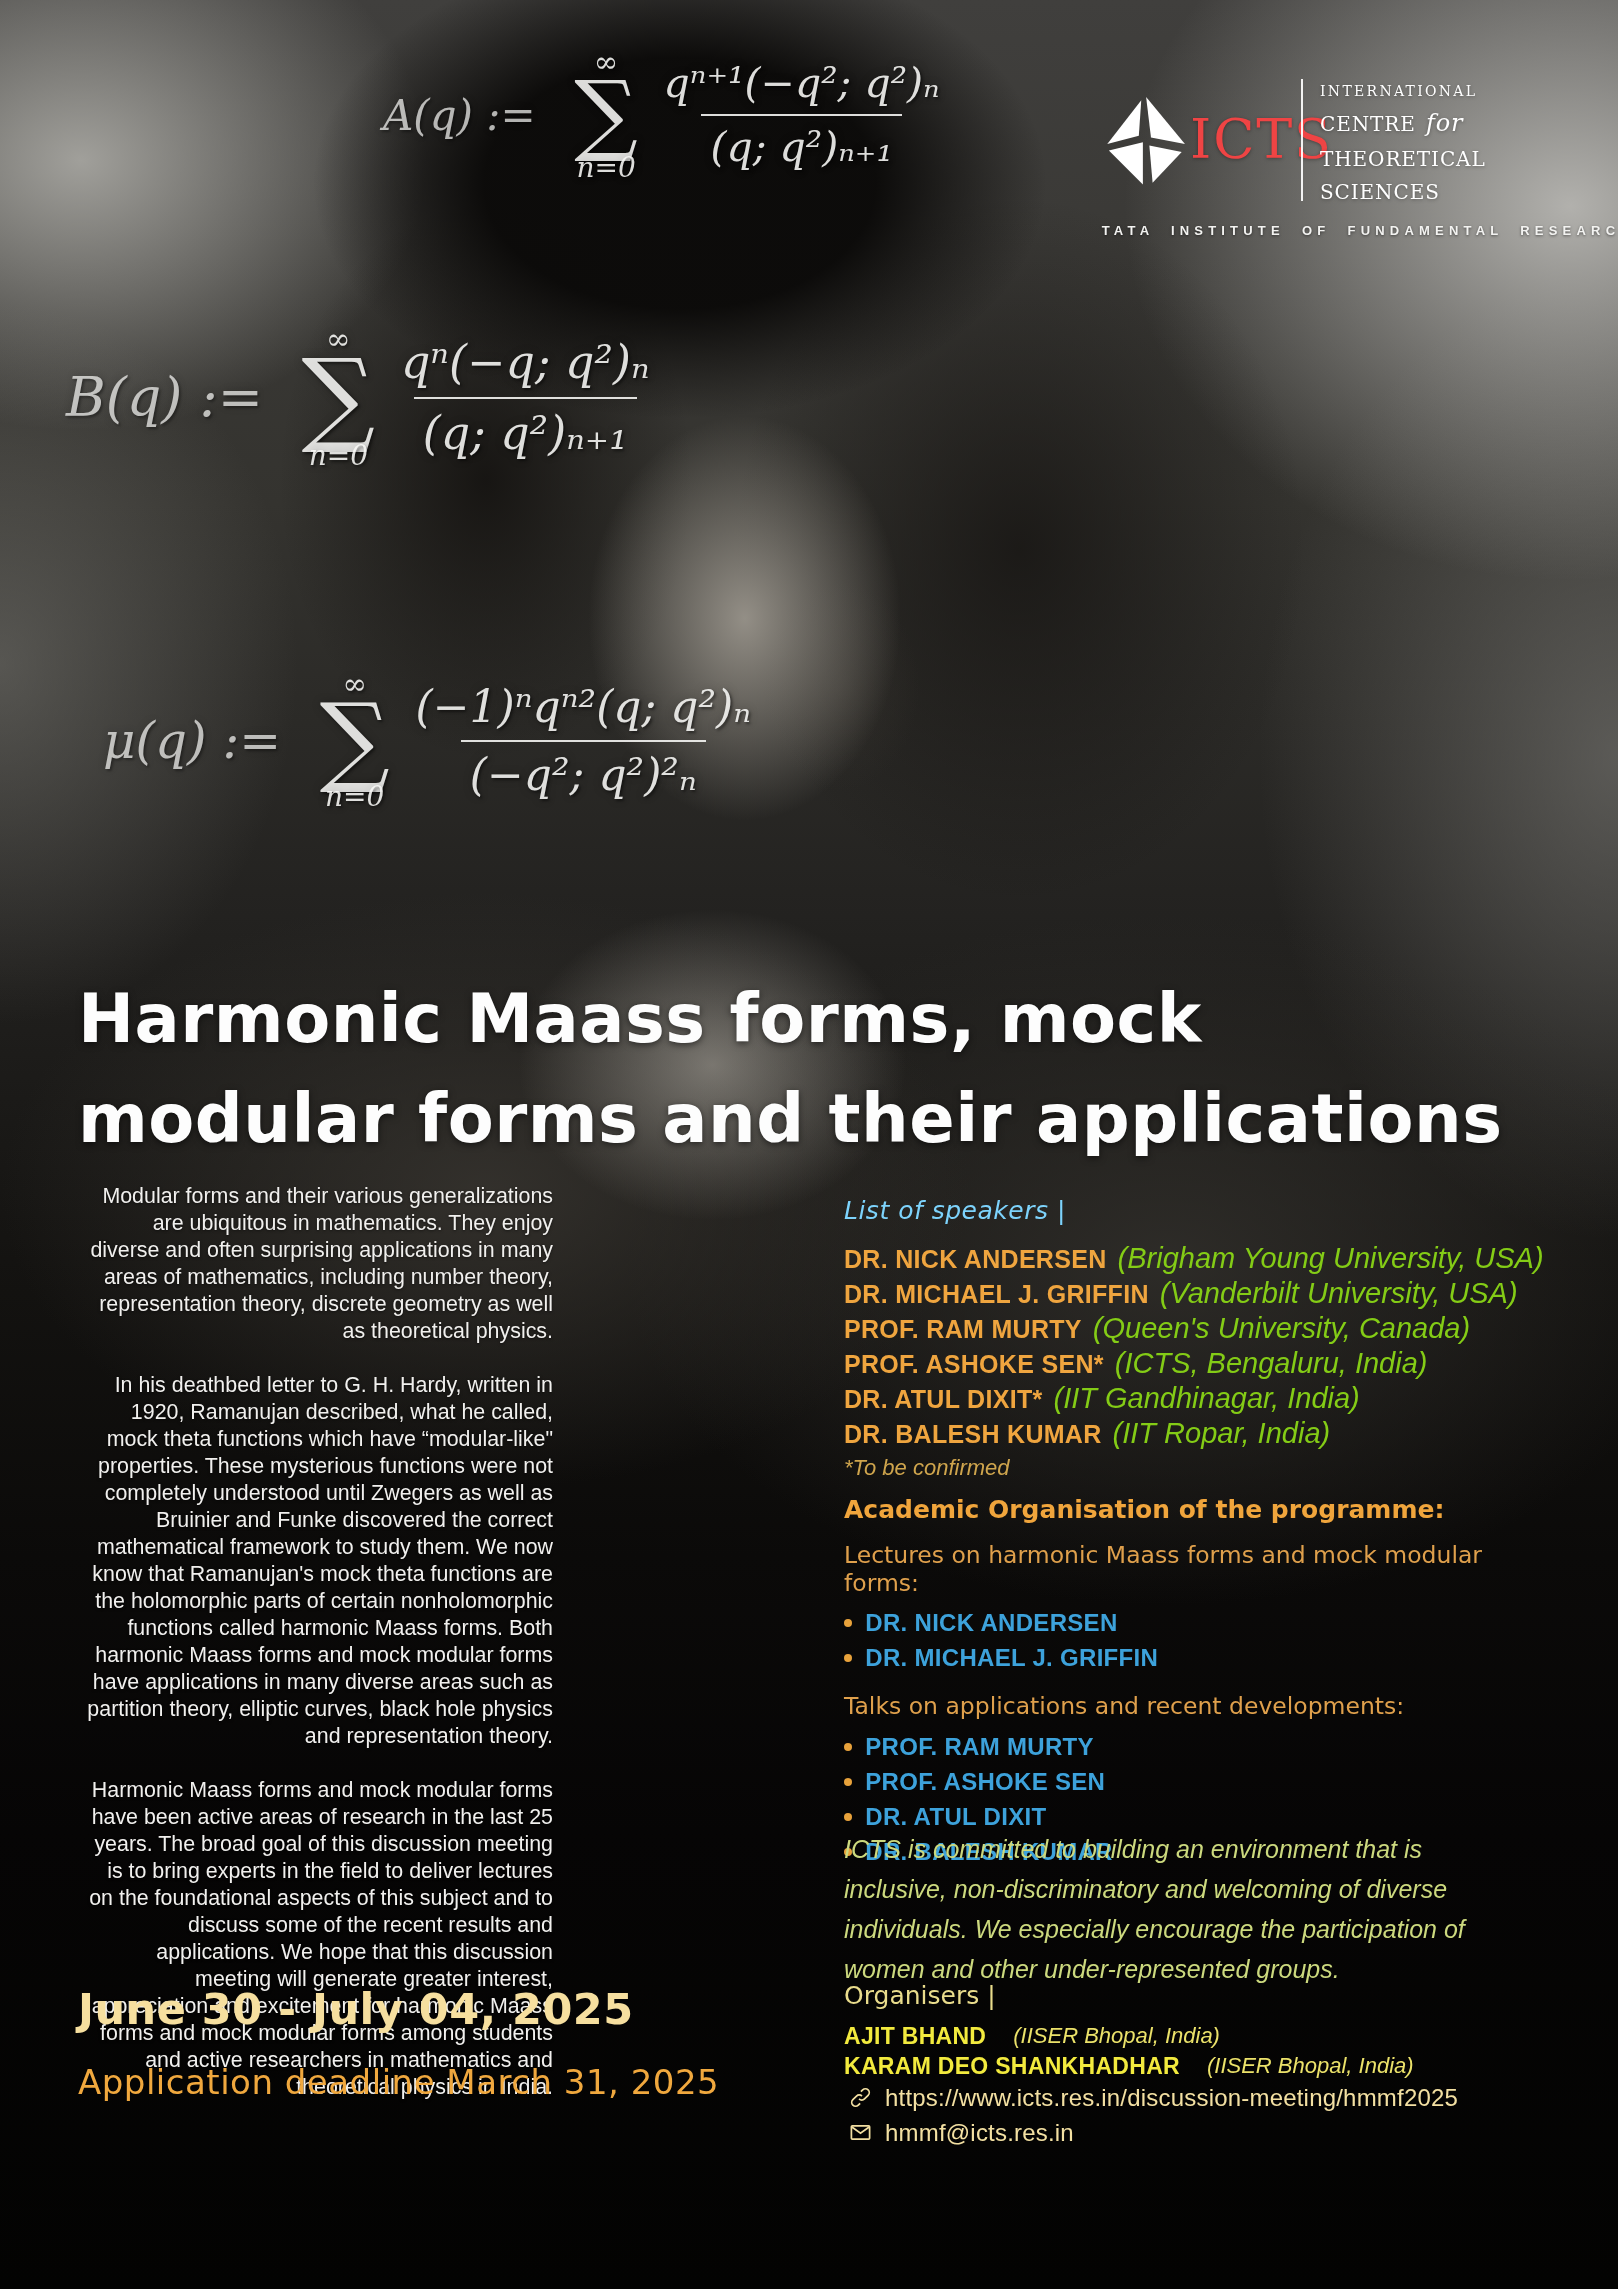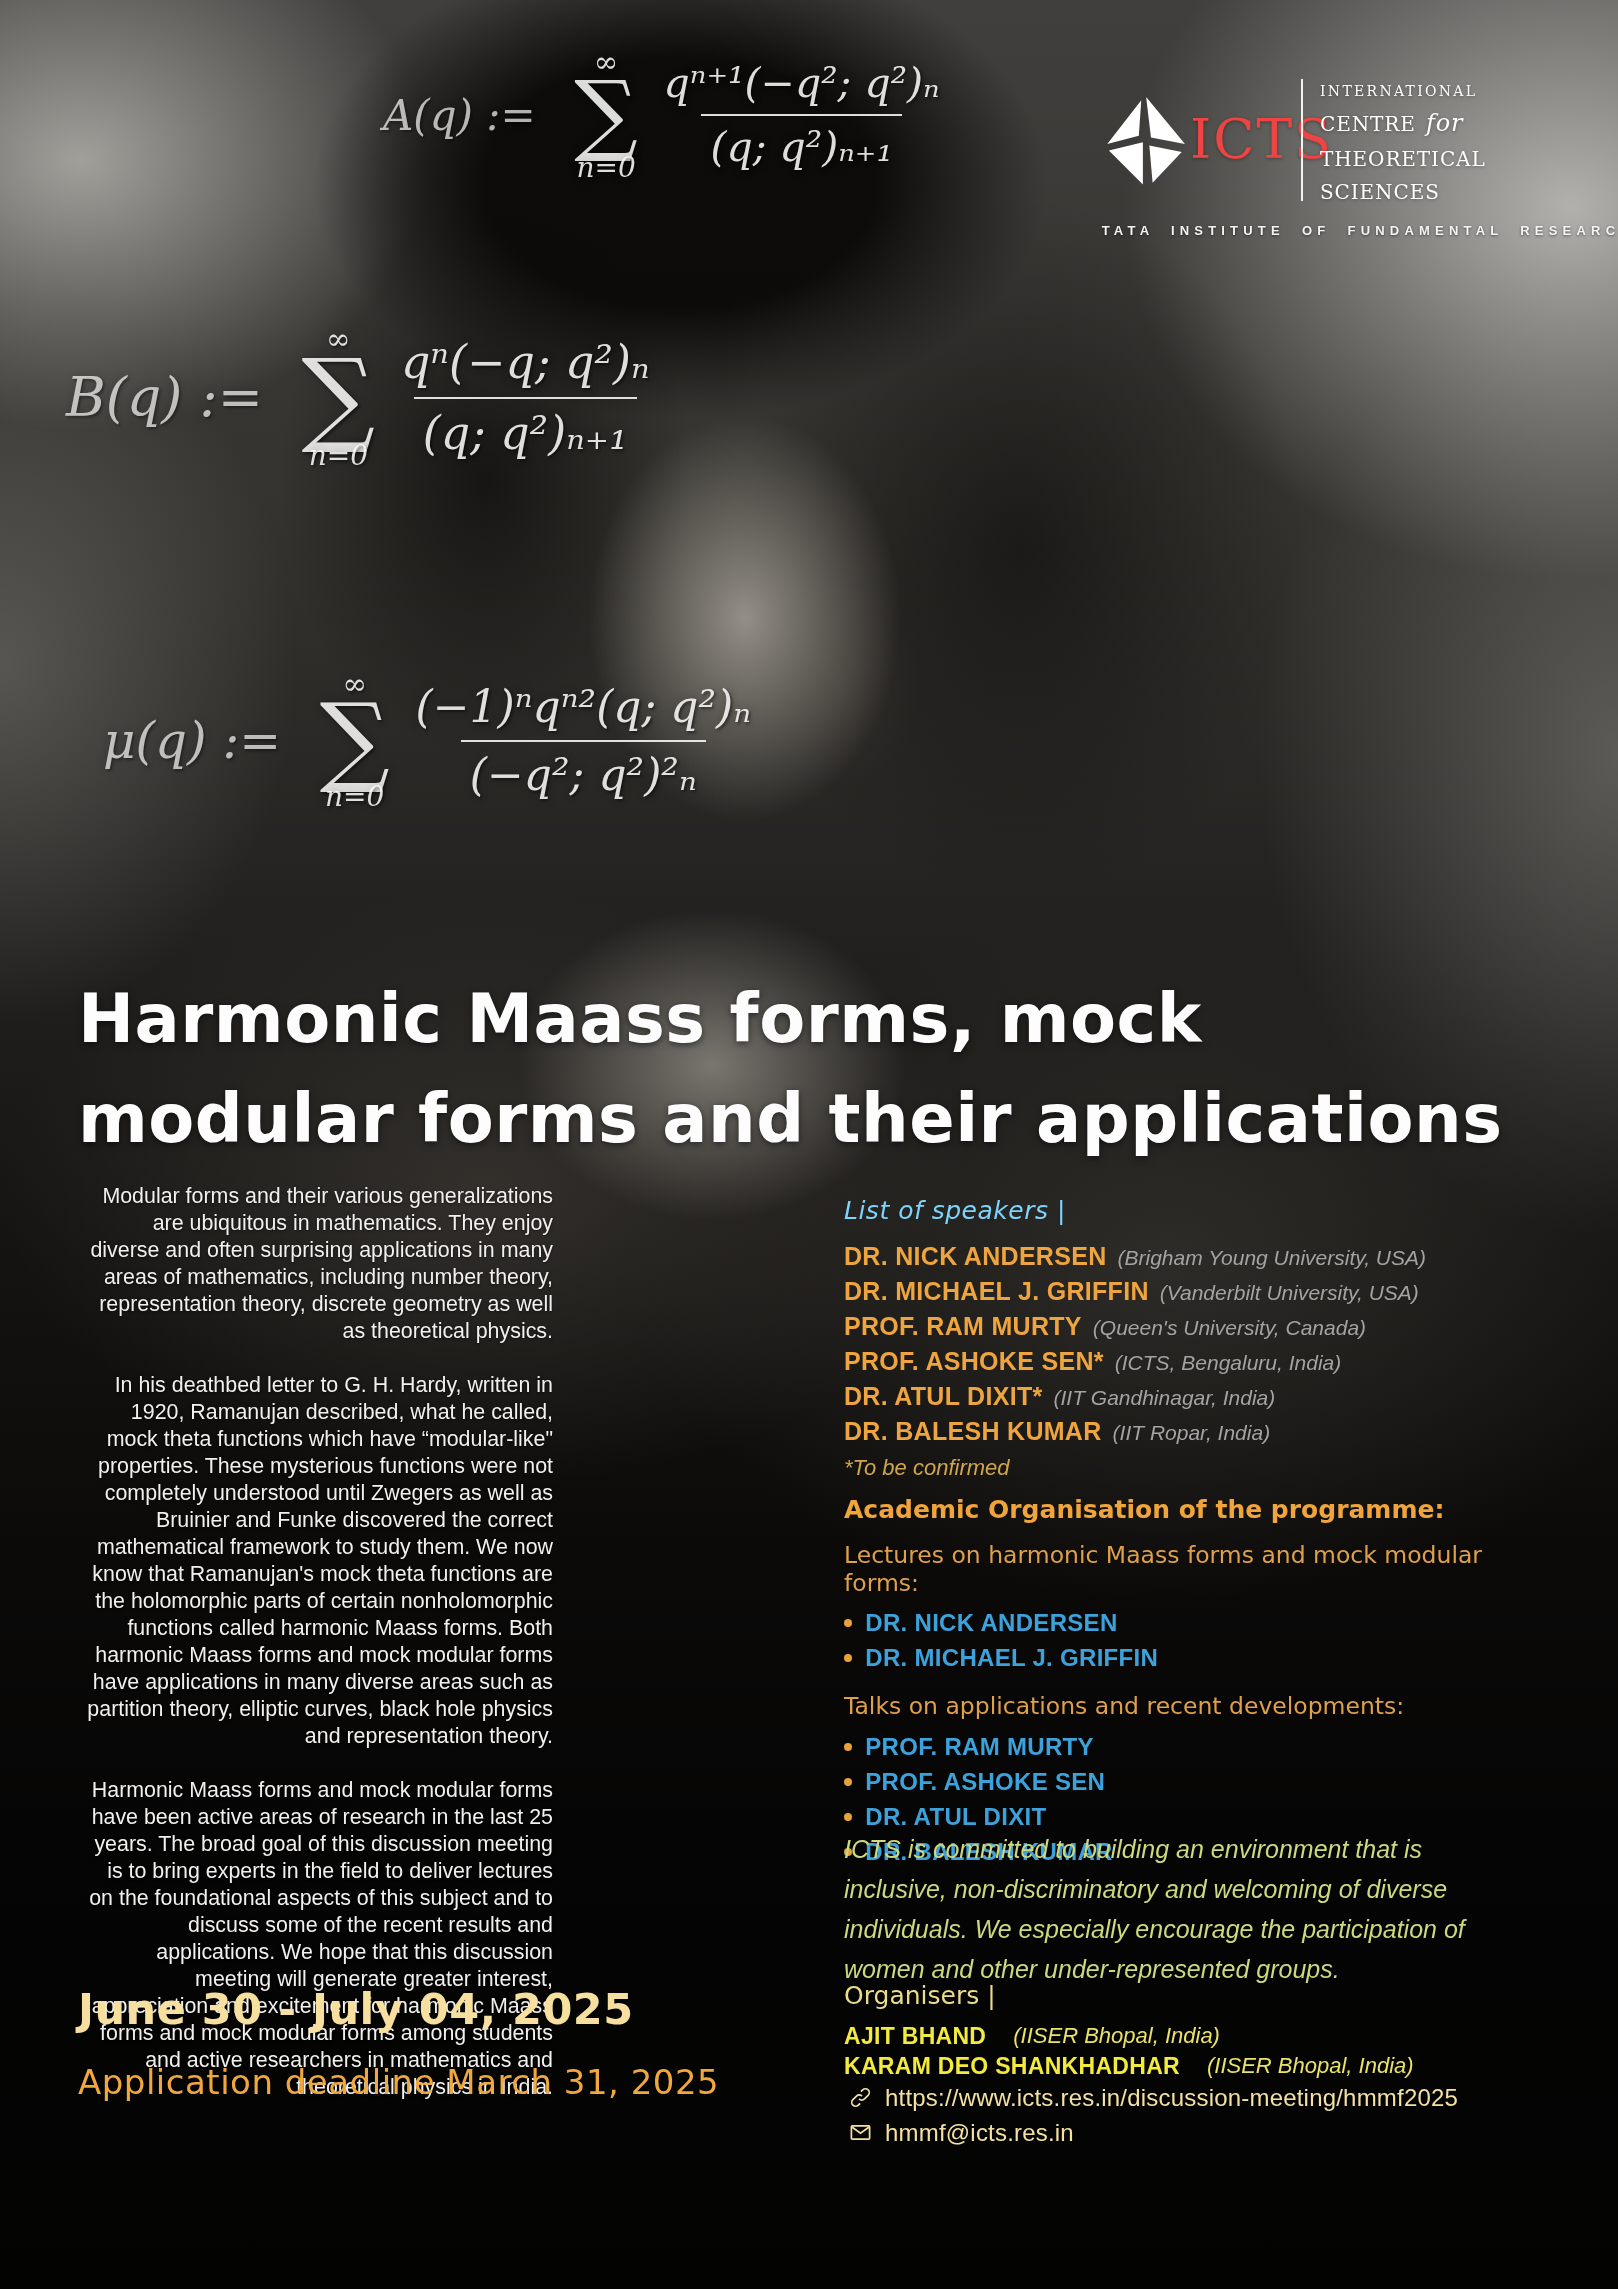--- a/index.html
+++ b/index.html
@@ -80,21 +80,21 @@
     text-shadow:0 0.9px 2.8px rgba(0,0,0,0.55);
     text-align:right;
   }
   .intro p { margin-bottom:27px; }
   
   .sec-heading { font-family:"DejaVu Sans", sans-serif; font-size:25px; letter-spacing:0.5px; color:#7dd3fc;font-style:italic; }
   .speakers { position:absolute; left:844px; top:1196px; width:701px; }
   .sp-list { margin-top:16.6px; }
   .sp-row { height:35px; display:flex; align-items:baseline; gap:11px; white-space:nowrap; }
   .sp-name { font-family:"Liberation Sans", sans-serif; font-weight:700; font-size:25px; color:#EFA53F; letter-spacing:0.3px; }
-  .sp-aff  { font-style:italic; font-size:21px; color:#a3a3a3; }
+  .sp-aff  { font-style:italic; font-size:29px; color:#84cc16; }
   .sp-note { margin-top:3.7px; font-style:italic; font-size:22px; color:#CFA54D; }
   .academic { position:absolute; left:844px; top:1495px; width:701px; }
   .ac-heading { font-family:"DejaVu Sans", sans-serif; font-weight:700; font-size:25px; color:#F0A53C; }
   .ac-intro { margin-top:16.6px; margin-bottom:9.2px; font-family:"DejaVu Sans", sans-serif; font-size:23.5px; color:#DFA04C; }
   .ac-row { height:35px; display:flex; align-items:center; }
   .bullet { width:8.3px; height:8.3px; border-radius:50%; background:#E8A23B; margin-right:13px; flex:0 0 auto; }
   .ac-name { font-family:"Liberation Sans", sans-serif; font-weight:700; font-size:24px; color:#3DA2DB; letter-spacing:0.3px; }
   .commitment {
     position:absolute; left:844px; top:1829px; width:681px;
     font-style:italic; font-size:25px; line-height:40px; color:#CCD97E;

